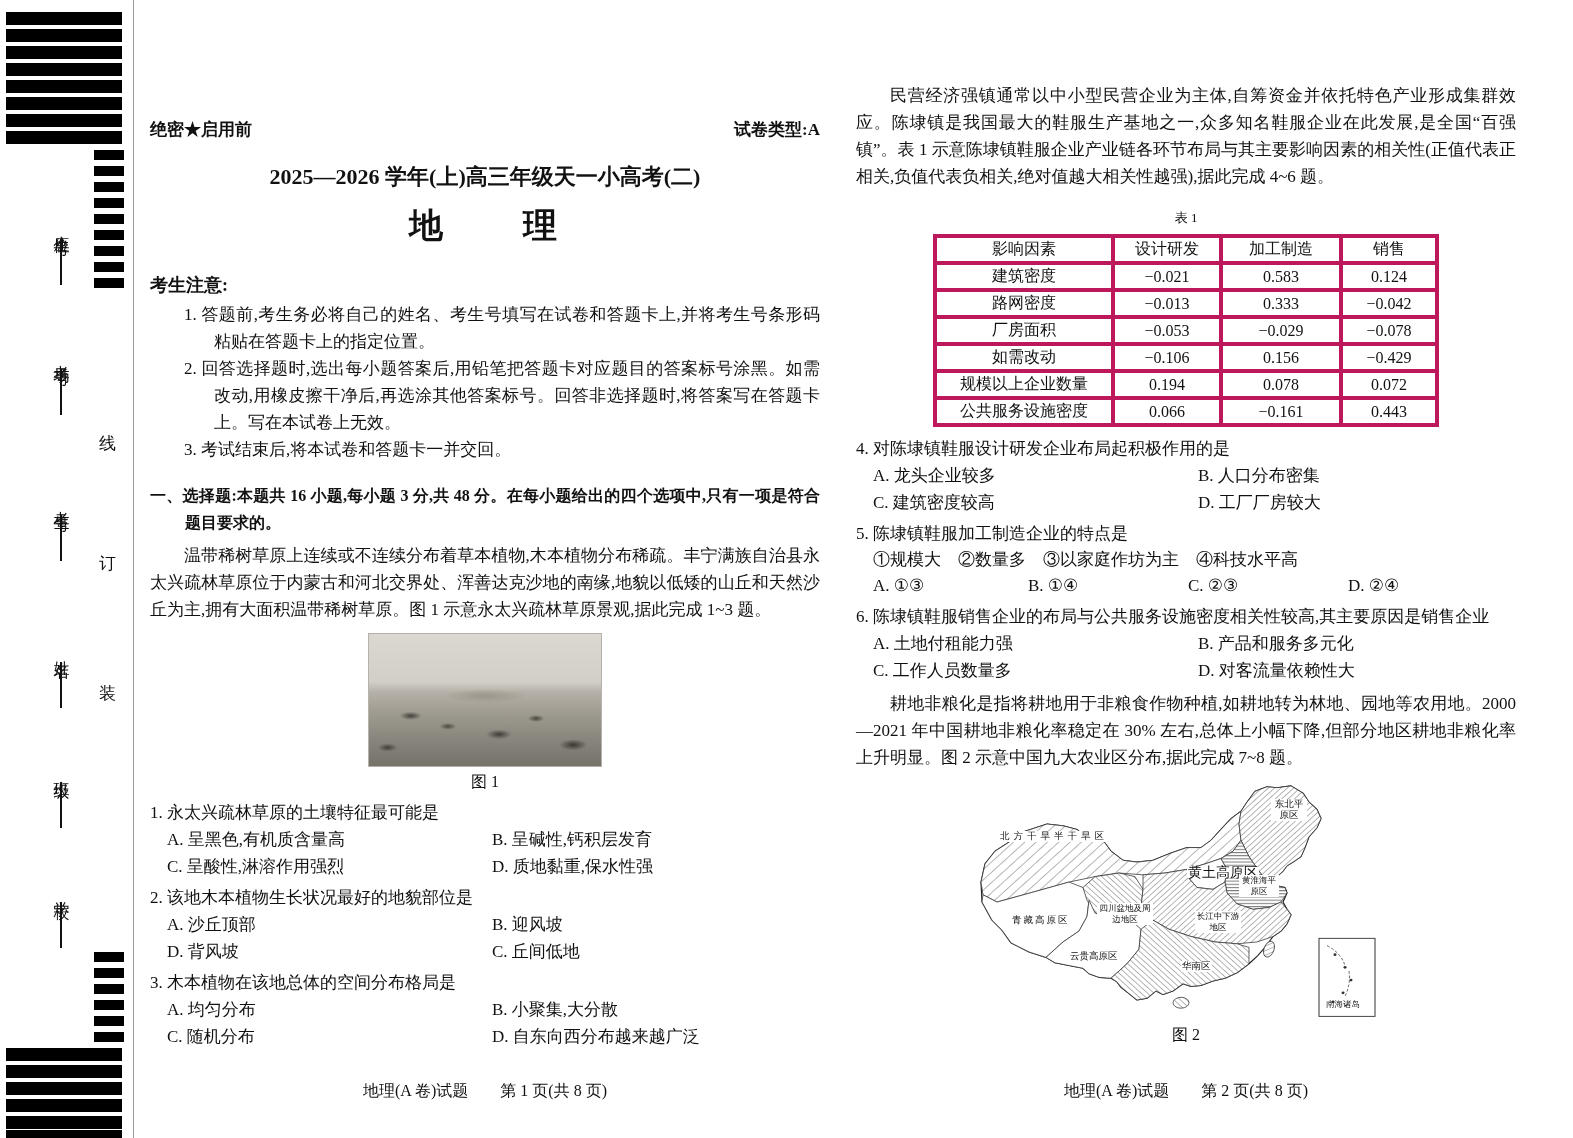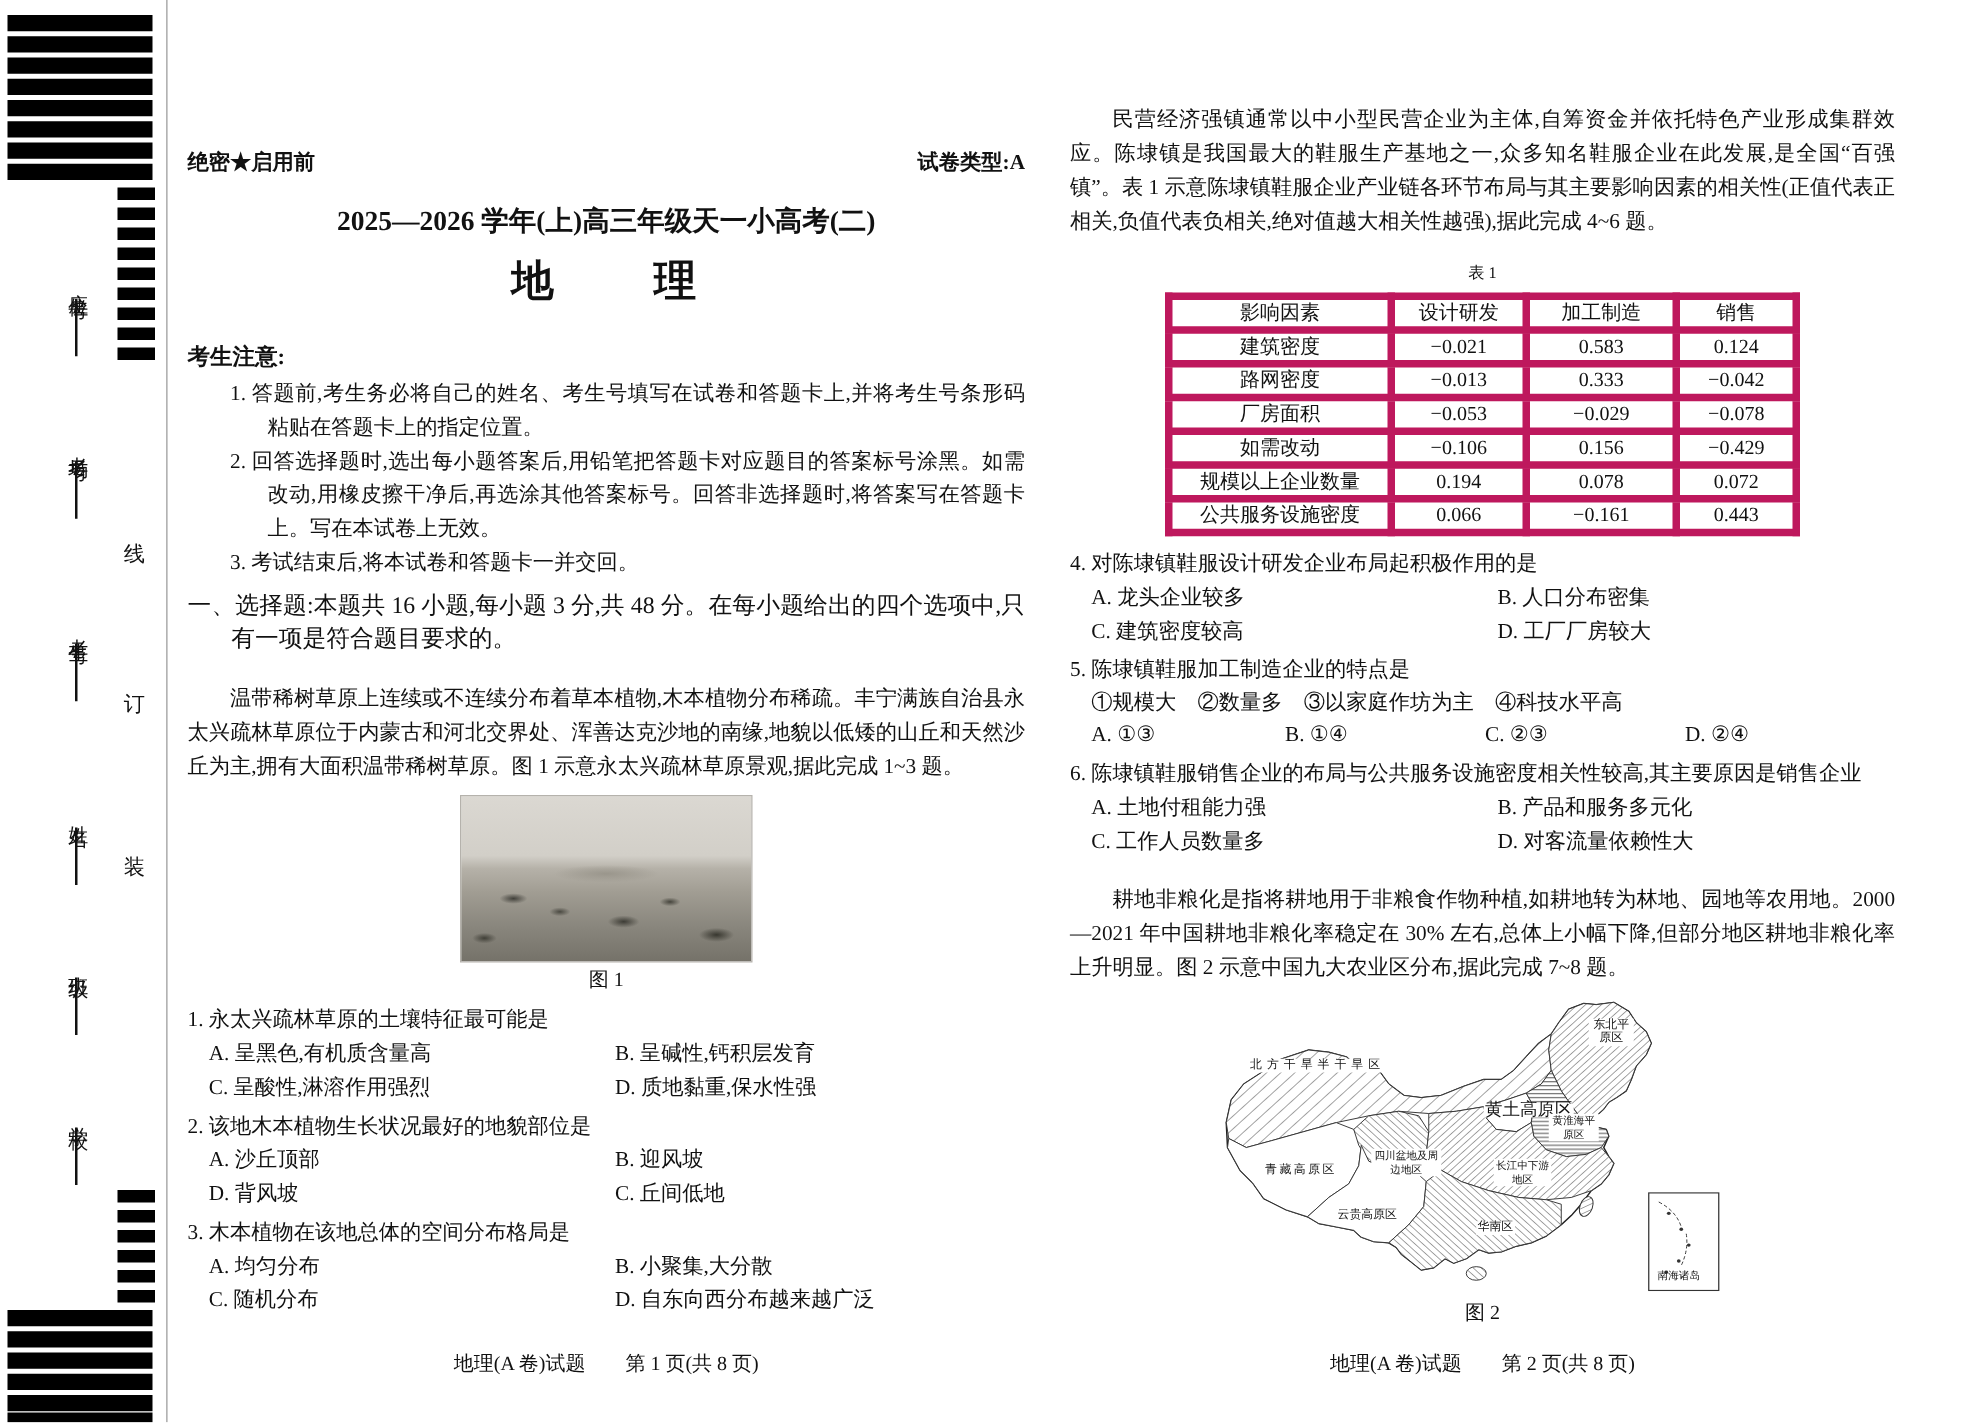--- a/index.html
+++ b/index.html
@@ -19,22 +19,22 @@
   
   .page{position:absolute;top:0;height:1138px;}
   .p1{left:150px;width:670px;padding-top:118px;}
   .p2{left:856px;width:660px;padding-top:82px;}
   .hdr{display:flex;justify-content:space-between;font-weight:bold;font-size:17px;}
   .title{text-align:center;font-size:22px;font-weight:bold;margin-top:22px;line-height:28px;}
   .subject{text-align:center;font-size:34px;font-weight:bold;margin-top:14px;line-height:42px;letter-spacing:4px;}
   .notice-h{font-weight:bold;font-size:18px;margin-top:26px;line-height:24px;}
   .notices{margin-top:4px;}
   .notice{font-size:17px;line-height:27px;padding-left:64px;text-indent:-30px;text-align:justify;}
-  .section-h{font-weight:normal;font-size:19px;line-height:27px;margin-top:8px;padding-left:35px;text-indent:-35px;text-align:justify;}
-  .para{font-size:17px;line-height:27px;margin-top:20px;text-indent:2em;text-align:justify;}
+  .section-h{font-weight:bold;font-size:16px;line-height:27px;margin-top:19px;padding-left:35px;text-indent:-35px;text-align:justify;}
+  .para{font-size:17px;line-height:27px;margin-top:6px;text-indent:2em;text-align:justify;}
   .figcap{text-align:center;font-size:16px;margin-top:6px;line-height:18px;}
   .qstem{font-size:17px;line-height:27px;margin-top:4px;}
   .qstem.first{margin-top:8px;}
   .opts2{display:grid;grid-template-columns:325px 1fr;padding-left:17px;font-size:17px;line-height:27px;}
   .opts4{display:grid;grid-template-columns:155px 160px 160px 1fr;padding-left:17px;font-size:17px;line-height:26px;}
   .subitems{font-size:17px;line-height:26px;padding-left:17px;}
   .pfooter{position:absolute;bottom:36px;left:0;width:100%;text-align:center;font-size:16px;}
   
   .fig1{width:234px;height:134px;margin:10px auto 0;border:1px solid #b5b2ac;
     background-image:
@@ -42,21 +42,21 @@
       radial-gradient(ellipse 12px 5px at 34% 70%, #4a4941 0%, rgba(74,73,65,0) 70%),
       radial-gradient(ellipse 18px 7px at 56% 76%, #3d3c35 0%, rgba(61,60,53,0) 70%),
       radial-gradient(ellipse 12px 5px at 72% 64%, #45443c 0%, rgba(69,68,60,0) 70%),
       radial-gradient(ellipse 20px 8px at 88% 84%, #38372f 0%, rgba(56,55,47,0) 70%),
       radial-gradient(ellipse 14px 6px at 8% 86%, #403f37 0%, rgba(64,63,55,0) 70%),
       radial-gradient(ellipse 60px 10px at 50% 47%, #9a968c 0%, rgba(154,150,140,0) 70%),
       linear-gradient(180deg,#dbd8d2 0%,#d2cfc8 36%,#b5b1a8 44%,#a19d93 58%,#8a877e 78%,#757269 100%);}
   
   .tbl-cap{text-align:center;font-size:13px;margin-top:18px;line-height:20px;}
   table.tbl{margin:6px auto 0;border-collapse:collapse;font-size:16px;}
-  .tbl th,.tbl td{border:6px solid #be185d;height:27px;text-align:center;font-weight:normal;padding:0 12px;}
+  .tbl th,.tbl td{border:4px solid #be185d;height:27px;text-align:center;font-weight:normal;padding:0 12px;}
   .tbl .c0{width:178px;}
   .tbl .c1{width:108px;}
   .tbl .c2{width:120px;}
   .tbl .c3{width:96px;}
   
   .map{position:relative;width:470px;height:245px;margin:4px auto 0;}
   .ml{position:absolute;font-size:9.5px;line-height:11px;background:#fff;padding:0 1px;color:#111;}
   .ml.nobg{background:transparent;}
   .ml.ctr{text-align:center;}
 </style>

